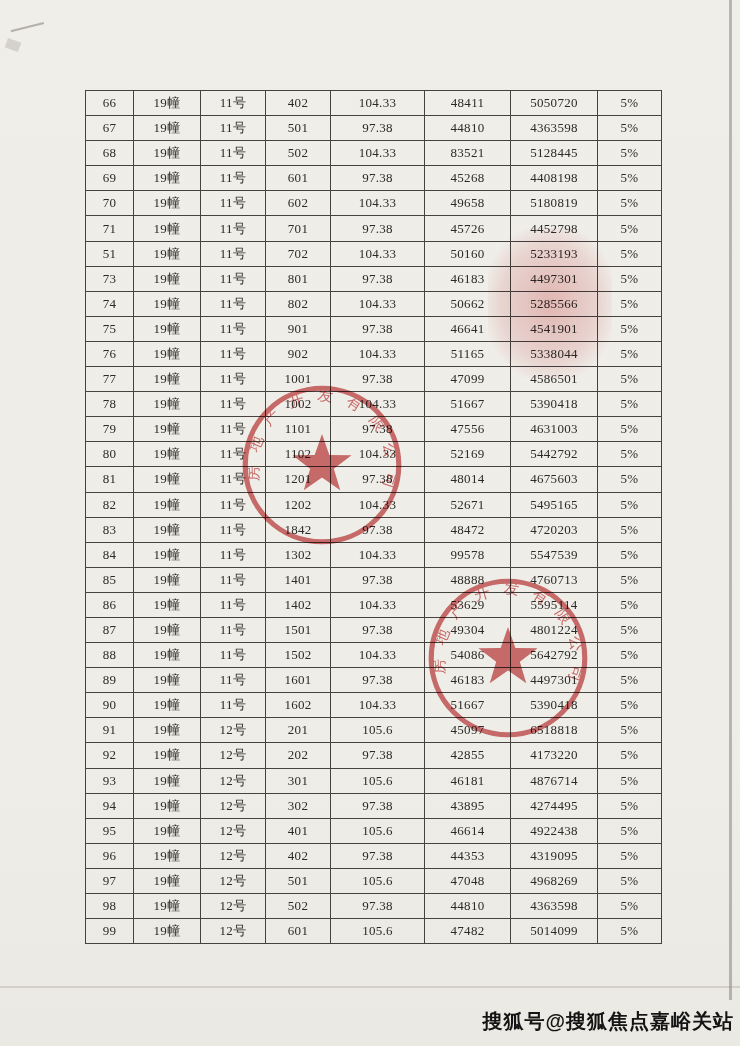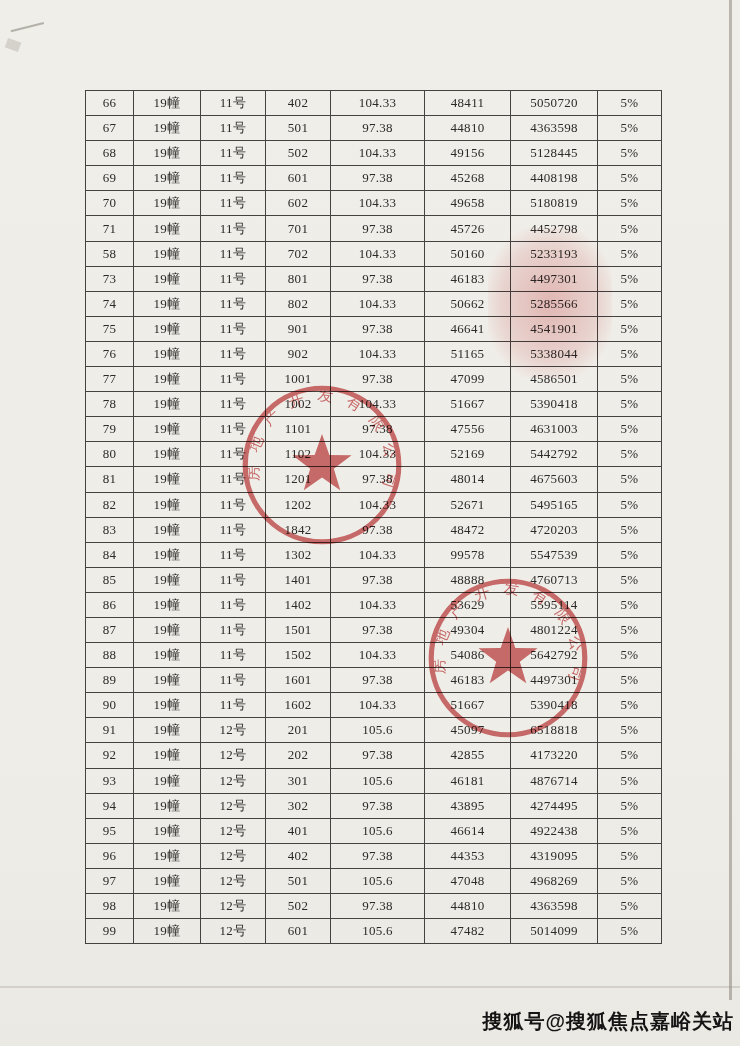--- a/index.html
+++ b/index.html
@@ -118,21 +118,21 @@
             <td>44810</td>
             <td>4363598</td>
             <td>5%</td>
           </tr>
           <tr>
             <td>68</td>
             <td>19幢</td>
             <td>11号</td>
             <td>502</td>
             <td>104.33</td>
-            <td>49156</td>
+            <td>83521</td>
             <td>5128445</td>
             <td>5%</td>
           </tr>
           <tr>
             <td>69</td>
             <td>19幢</td>
             <td>11号</td>
             <td>601</td>
             <td>97.38</td>
             <td>45268</td>
@@ -153,21 +153,21 @@
             <td>71</td>
             <td>19幢</td>
             <td>11号</td>
             <td>701</td>
             <td>97.38</td>
             <td>45726</td>
             <td>4452798</td>
             <td>5%</td>
           </tr>
           <tr>
-            <td>58</td>
+            <td>51</td>
             <td>19幢</td>
             <td>11号</td>
             <td>702</td>
             <td>104.33</td>
             <td>50160</td>
             <td>5233193</td>
             <td>5%</td>
           </tr>
           <tr>
             <td>73</td>

